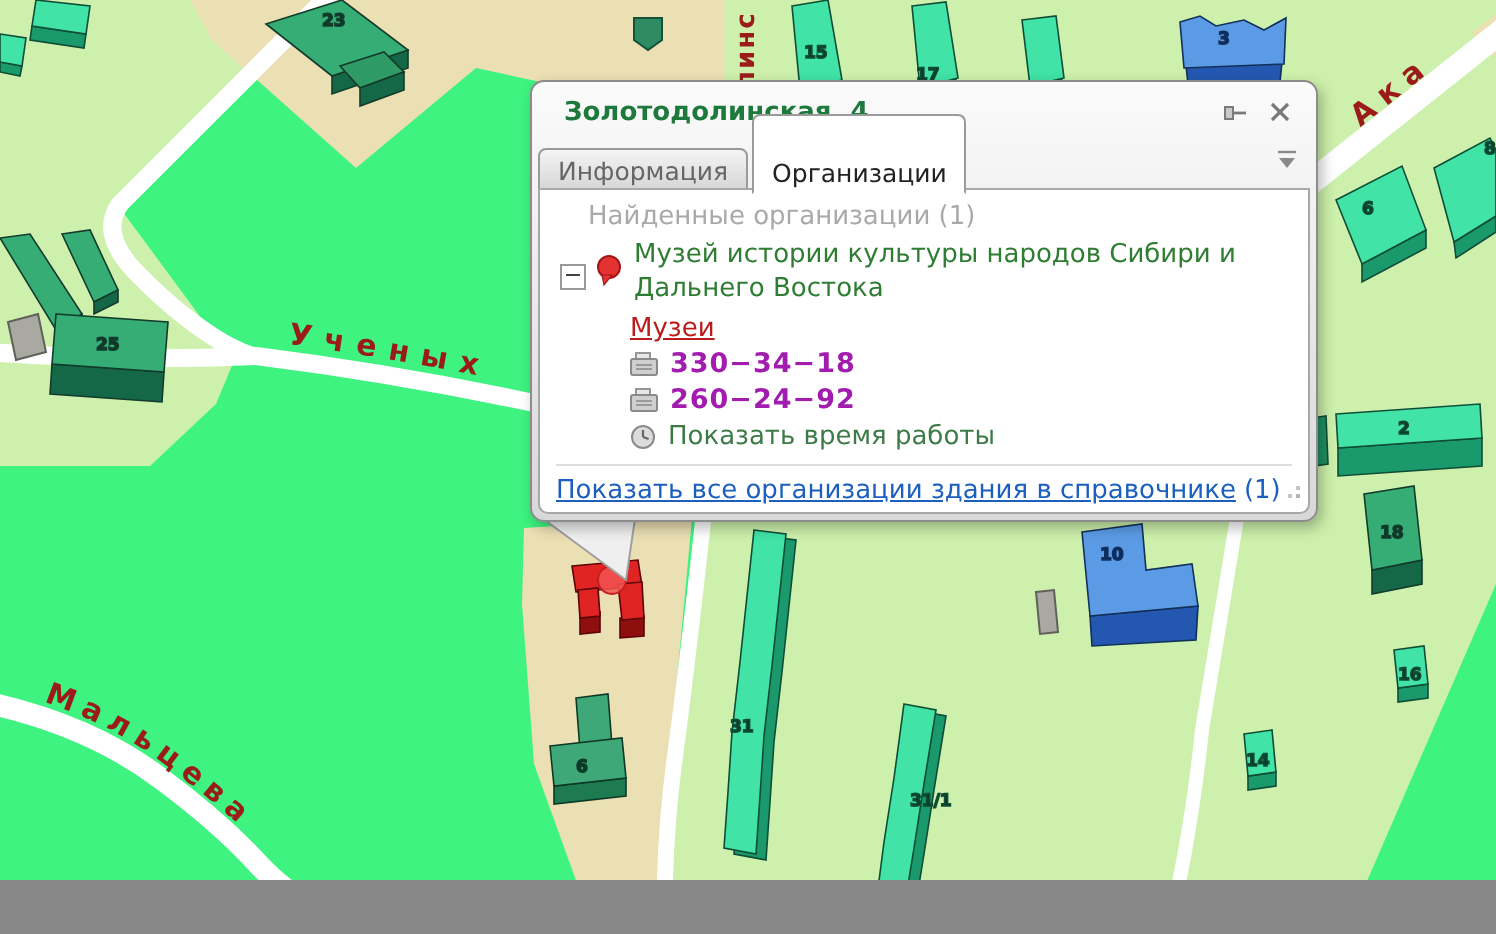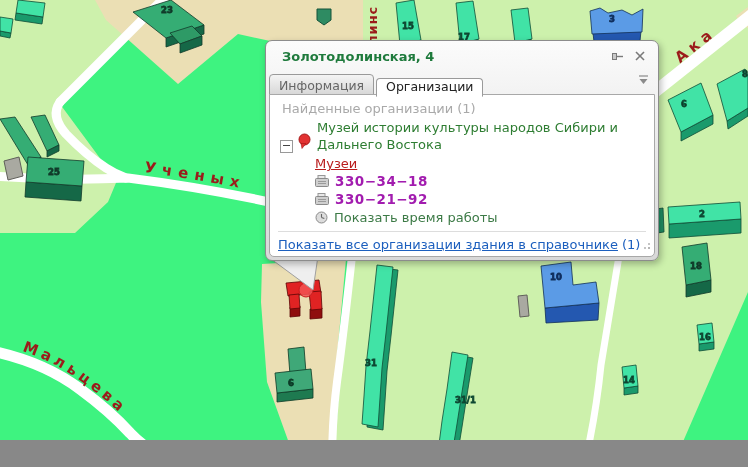--- a/index.html
+++ b/index.html
@@ -20,27 +20,27 @@
          box-shadow:2px 3px 7px rgba(0,0,0,.28);z-index:10;}
   .titlebar{height:26px;display:flex;align-items:center;padding:2px 10px 0 16px;}
   .title{color:#1E7A3C;font-size:13px;font-weight:bold;flex:1;}
   .winbtn{width:17px;height:15px;display:flex;align-items:center;justify-content:center;
           margin-left:5px;cursor:pointer;}
   .tabsrow{height:27px;position:relative;padding-left:3px;display:flex;align-items:flex-end;}
   .tab{font-size:12.5px;padding:3px 9px 2px;border:1px solid #9A9A9A;border-radius:4px 4px 0 0;
        margin-right:2px;white-space:nowrap;cursor:pointer;}
   .tab.inactive{background:linear-gradient(#F4F4F4,#D6D6D6);color:#666;}
   .tab.active{background:#FFF;color:#222;position:relative;z-index:3;border-bottom:1px solid #FFF;
-              padding-top:0;top:1px;}
+              padding-top:21px;top:1px;}
   .taboverflow{position:absolute;right:9px;bottom:7px;cursor:pointer;}
   .content{position:absolute;left:3px;right:3px;top:53px;bottom:3px;background:#FFF;
            border:1px solid #A8A8A8;border-radius:0 0 5px 5px;box-sizing:border-box;
            padding:4px 6px 0 8px;overflow:hidden;}
-  .found{color:#A9A9A9;font-size:13px;margin:2px 4px 3px;}
-  .orgrow{display:flex;align-items:flex-end;}
+  .found{color:#A9A9A9;font-size:13px;margin:2px 16px 3px;}
+  .orgrow{display:flex;align-items:center;}
   .expander{width:11px;height:11px;border:1px solid #999;background:#FFF;margin:4px 4px 0 2px;
             position:relative;flex:none;cursor:pointer;}
   .expander::after{content:"";position:absolute;left:2px;right:2px;top:4px;height:1px;background:#444;}
   .orgicon{margin:2px 5px 0 0;flex:none;}
   .orgname{color:#2E7D32;font-size:13px;line-height:17px;max-width:330px;}
   .orgdetails{margin-left:37px;}
   .cat{color:#b91c1c;font-size:13px;line-height:17px;text-decoration:underline;cursor:pointer;
        display:inline-block;}
   .irow{display:flex;align-items:center;height:18px;}
   .phone{font-weight:bold;color:#a21caf;font-size:13.5px;margin-left:6px;letter-spacing:.5px;}
@@ -264,21 +264,21 @@
         <span class="phone">330−34−18</span>
       </div>
 
       <div class="irow">
         <svg width="14" height="12">
           <rect x="3" y="0.5" width="7" height="5" fill="#E8E8E8" stroke="#979797"></rect>
           <rect x="0.5" y="3.5" width="13" height="8" rx="1" fill="#CFCFCF" stroke="#8A8A8A"></rect>
           <line x1="3" y1="6.5" x2="11" y2="6.5" stroke="#9A9A9A"></line>
           <line x1="3" y1="8.5" x2="11" y2="8.5" stroke="#9A9A9A"></line>
         </svg>
-        <span class="phone">330−21−92</span>
+        <span class="phone">260−24−92</span>
       </div>
 
       <div class="irow">
         <svg width="13" height="13">
           <circle cx="6.5" cy="6.5" r="5.5" fill="#DCDCDC" stroke="#8A8A8A"></circle>
           <line x1="6.5" y1="6.5" x2="6.5" y2="3" stroke="#666" stroke-width="1.1"></line>
           <line x1="6.5" y1="6.5" x2="9.3" y2="7.5" stroke="#666" stroke-width="1.1"></line>
         </svg>
         <span class="hours">Показать время работы</span>
       </div>

